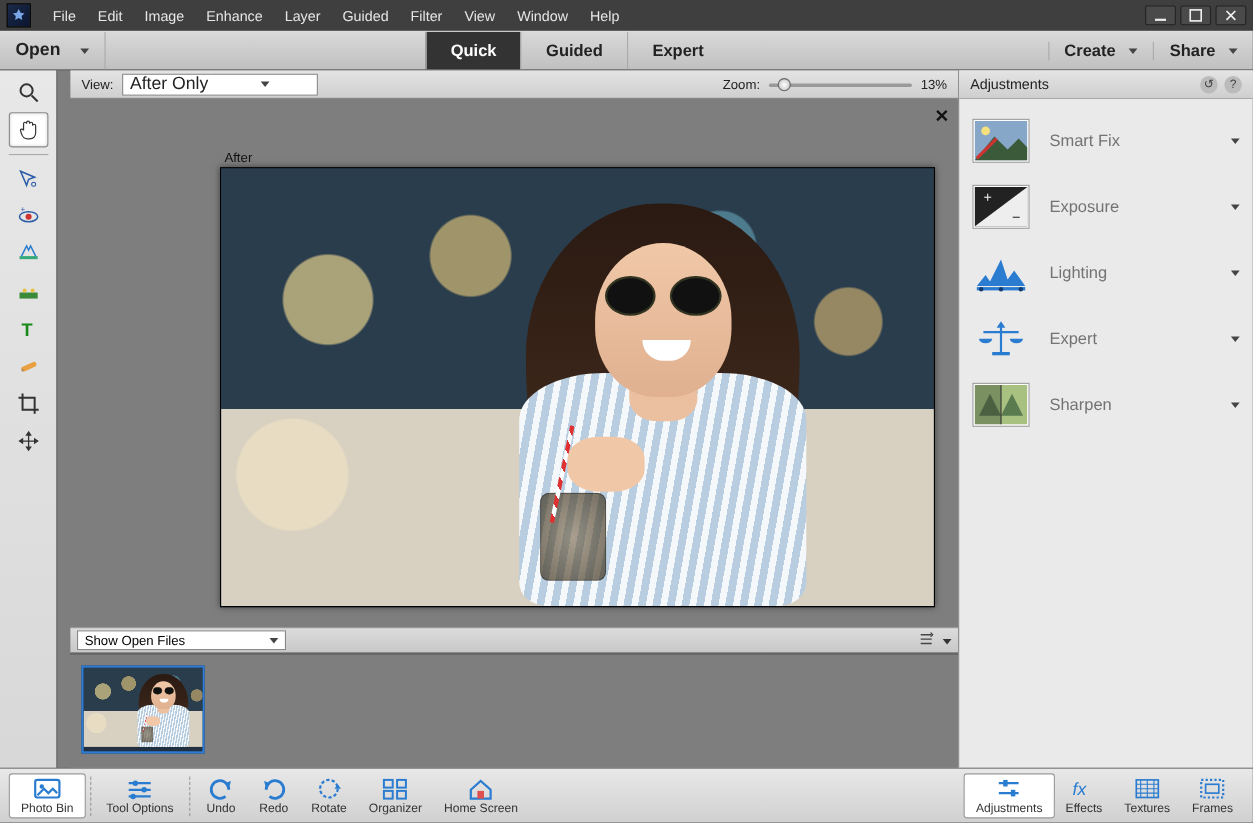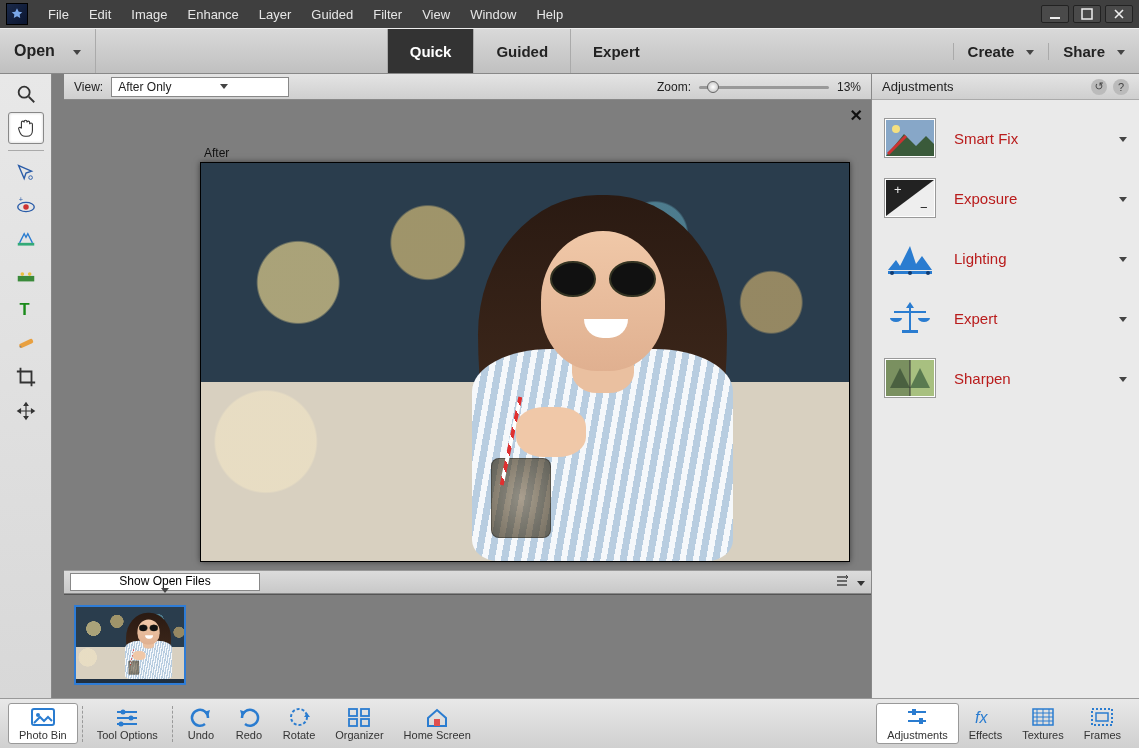--- a/index.html
+++ b/index.html
@@ -9,21 +9,21 @@
 
 .menubar { height: 28px; background: #3f3f3f; display: flex; align-items: center; padding: 0 6px; color: #e6e6e6; font-size: 13px; }
 .menubar .logo { width: 22px; height: 22px; background: linear-gradient(135deg,#1b2a4a,#0a1530); border: 1px solid #000; margin-right: 10px; display:flex;align-items:center;justify-content:center;}
 .menubar .logo svg{width:14px;height:14px;}
 .menubar .menu-item { padding: 4px 10px; cursor: default; }
 .menubar .spacer { flex: 1; }
 .win-btn { width: 28px; height: 18px; background:#4a4a4a; border:1px solid #222; margin-left:4px; display:flex;align-items:center;justify-content:center;color:#eee;border-radius:2px;}
 .win-btn svg{width:12px;height:12px;}
 
 
-.modebar { height: 46px; background: linear-gradient(#d9d9d9,#c0c0c0); border-top:1px solid #eee; border-bottom:1px solid #888; display:flex; align-items:stretch; font-size:15px; color:#222; }
+.modebar { height: 36px; background: linear-gradient(#d9d9d9,#c0c0c0); border-top:1px solid #eee; border-bottom:1px solid #888; display:flex; align-items:stretch; font-size:15px; color:#222; }
 .modebar .open-btn { display:flex; align-items:center; padding:0 14px; font-weight:bold; font-size:16px; border-right:1px solid #aaa;}
 .modebar .open-btn .caret{margin-left:18px;font-size:10px;}
 .modebar .mid-spacer{flex:1;}
 .modebar .tab { display:flex; align-items:center; padding:0 22px; font-weight:bold; border-left:1px solid #aaa;}
 .modebar .tab.active { background:#333; color:#fff; }
 .modebar .right-group{display:flex;align-items:center;}
 .modebar .create-btn,.modebar .share-btn{display:flex;align-items:center;padding:0 14px;font-weight:bold;border-left:1px solid #aaa;}
 .modebar .create-btn .caret,.modebar .share-btn .caret{margin-left:12px;font-size:10px;}
 
 
@@ -32,21 +32,21 @@
 
 .tools { width:52px; background:linear-gradient(#e8e8e8,#d8d8d8); border-right:1px solid #888; display:flex;flex-direction:column;align-items:center; padding-top:4px; gap:2px;}
 .tool { width:36px; height:32px; display:flex;align-items:center;justify-content:center; border:1px solid transparent; border-radius:3px;}
 .tool.sel{background:#fff;border:1px solid #888;box-shadow:inset 0 0 3px rgba(0,0,0,.2);}
 .tool svg{width:22px;height:22px;}
 .tool-sep{width:36px;height:1px;background:#aaa;margin:4px 0;}
 
 
 .center { flex:1; display:flex; flex-direction:column; min-width:0; background:#7e7e7e;padding-left:12px;}
 .viewbar { height:26px; background:linear-gradient(#e4e4e4,#cfcfcf); border-bottom:1px solid #888; display:flex; align-items:center; padding:0 10px; font-size:12px; color:#222; gap:8px;}
-.viewbar .dropdown{width:178px;height:20px;background:#fff;border:1px solid #888;display:flex;align-items:center;padding:0 6px;font-size:12px;justify-content:flex-start;gap:48px;}
+.viewbar .dropdown{width:178px;height:20px;background:#fff;border:1px solid #888;display:flex;align-items:center;padding:0 6px;font-size:16px;justify-content:flex-start;gap:48px;}
 .viewbar .zoom-group{margin-left:auto;display:flex;align-items:center;gap:8px;}
 .slider{width:130px;height:14px;position:relative;}
 .slider .track{position:absolute;top:6px;left:0;right:0;height:3px;background:#999;border-radius:2px;}
 .slider .thumb{position:absolute;left:8px;top:1px;width:12px;height:12px;border-radius:50%;background:radial-gradient(#fff,#bbb);border:1px solid #666;}
 .canvas-wrap{flex:1;position:relative;overflow:hidden;}
 .close-x{position:absolute;right:8px;top:6px;font-weight:bold;font-size:16px;color:#111;}
 .after-label{position:absolute;left:140px;top:46px;font-size:12px;color:#111;}
 .canvas{position:absolute;left:136px;top:62px;width:650px;height:400px;background:#203040;border:1px solid #000;box-shadow:0 0 6px rgba(0,0,0,.5);overflow:hidden;}
 
 
@@ -66,37 +66,37 @@
 .lens.l{left:0;} .lens.r{right:0;}
 .smile{position:absolute;left:44%;top:34%;width:14%;height:5%;background:#fff;border-radius:0 0 40px 40px;}
 .shirt{position:absolute;left:8%;top:42%;width:84%;height:58%;background:repeating-linear-gradient(100deg,#b8cde0 0 7px,#f5f8fb 7px 13px);border-radius:30% 30% 10% 10%/20% 20% 10% 10%;}
 .neck{position:absolute;left:40%;top:40%;width:20%;height:14%;background:#eac0a0;border-radius:0 0 40% 40%;}
 .straw{position:absolute;left:20%;top:55%;width:4px;height:90px;background:repeating-linear-gradient(45deg,#e03030 0 6px,#fff 6px 12px);transform:rotate(12deg);}
 .glass{position:absolute;left:14%;top:72%;width:60px;height:80px;background:radial-gradient(rgba(120,100,70,.6),rgba(60,50,30,.7));border-radius:8px;border:1px solid rgba(0,0,0,.3);}
 .hand{position:absolute;left:22%;top:58%;width:70px;height:50px;background:#f0c8a8;border-radius:40%;}
 
 
 .binbar{height:24px;background:linear-gradient(#dcdcdc,#c8c8c8);border-top:1px solid #999;border-bottom:1px solid #888;display:flex;align-items:center;padding:0 6px;font-size:12px;}
-.binbar .dropdown{width:190px;height:18px;background:#fff;border:1px solid #888;display:flex;align-items:center;justify-content:space-between;padding:0 6px;flex-direction:column;}
+.binbar .dropdown{width:190px;height:18px;background:#fff;border:1px solid #888;display:flex;align-items:center;justify-content:space-between;padding:0 6px;}
 .binbar .right-icons{margin-left:auto;display:flex;gap:8px;align-items:center;}
 
 
 .bin{height:104px;background:#7e7e7e;border-top:1px solid #555;padding:10px;}
 .thumb-box{width:112px;height:80px;border:2px solid #2e7cd6;background:#203040;overflow:hidden;}
 
 
 .rightpanel{width:268px;background:#eaeaea;border-left:1px solid #888;display:flex;flex-direction:column;}
 .rp-header{height:26px;background:linear-gradient(#e4e4e4,#cfcfcf);border-bottom:1px solid #aaa;display:flex;align-items:center;padding:0 10px;font-size:13px;color:#222;}
 .rp-header .hicons{margin-left:auto;display:flex;gap:6px;}
 .rp-header .hicons span{width:16px;height:16px;border-radius:50%;background:#bbb;display:flex;align-items:center;justify-content:center;font-size:11px;color:#444;}
 .adj-list{padding:8px 4px;display:flex;flex-direction:column;}
 .adj-item{display:flex;align-items:center;padding:10px 8px;gap:18px;}
 .adj-icon{width:52px;height:40px;display:flex;align-items:center;justify-content:center;border:1px solid #999;background:#fff;}
 .adj-icon svg{width:48px;height:36px;}
-.adj-label{font-size:15px;color:#b91c1c;}
+.adj-label{font-size:15px;color:#737373;}
 .adj-item .chev{margin-left:auto;font-size:10px;color:#555;}
 
 
 .bottombar{height:50px;background:linear-gradient(#e8e8e8,#d0d0d0);border-top:1px solid #999;display:flex;align-items:center;padding:0 8px;font-size:11px;color:#333;}
 .bbtn{display:flex;flex-direction:column;align-items:center;justify-content:center;padding:2px 10px;gap:1px;min-width:48px;}
 .bbtn.sel{background:#fff;border:1px solid #999;border-radius:3px;text-align:center;}
 .bbtn svg{width:26px;height:22px;}
 .bsep{width:1px;height:36px;border-left:1px dashed #999;margin:0 4px;}
 .bottombar .spacer{flex:1;}
 

